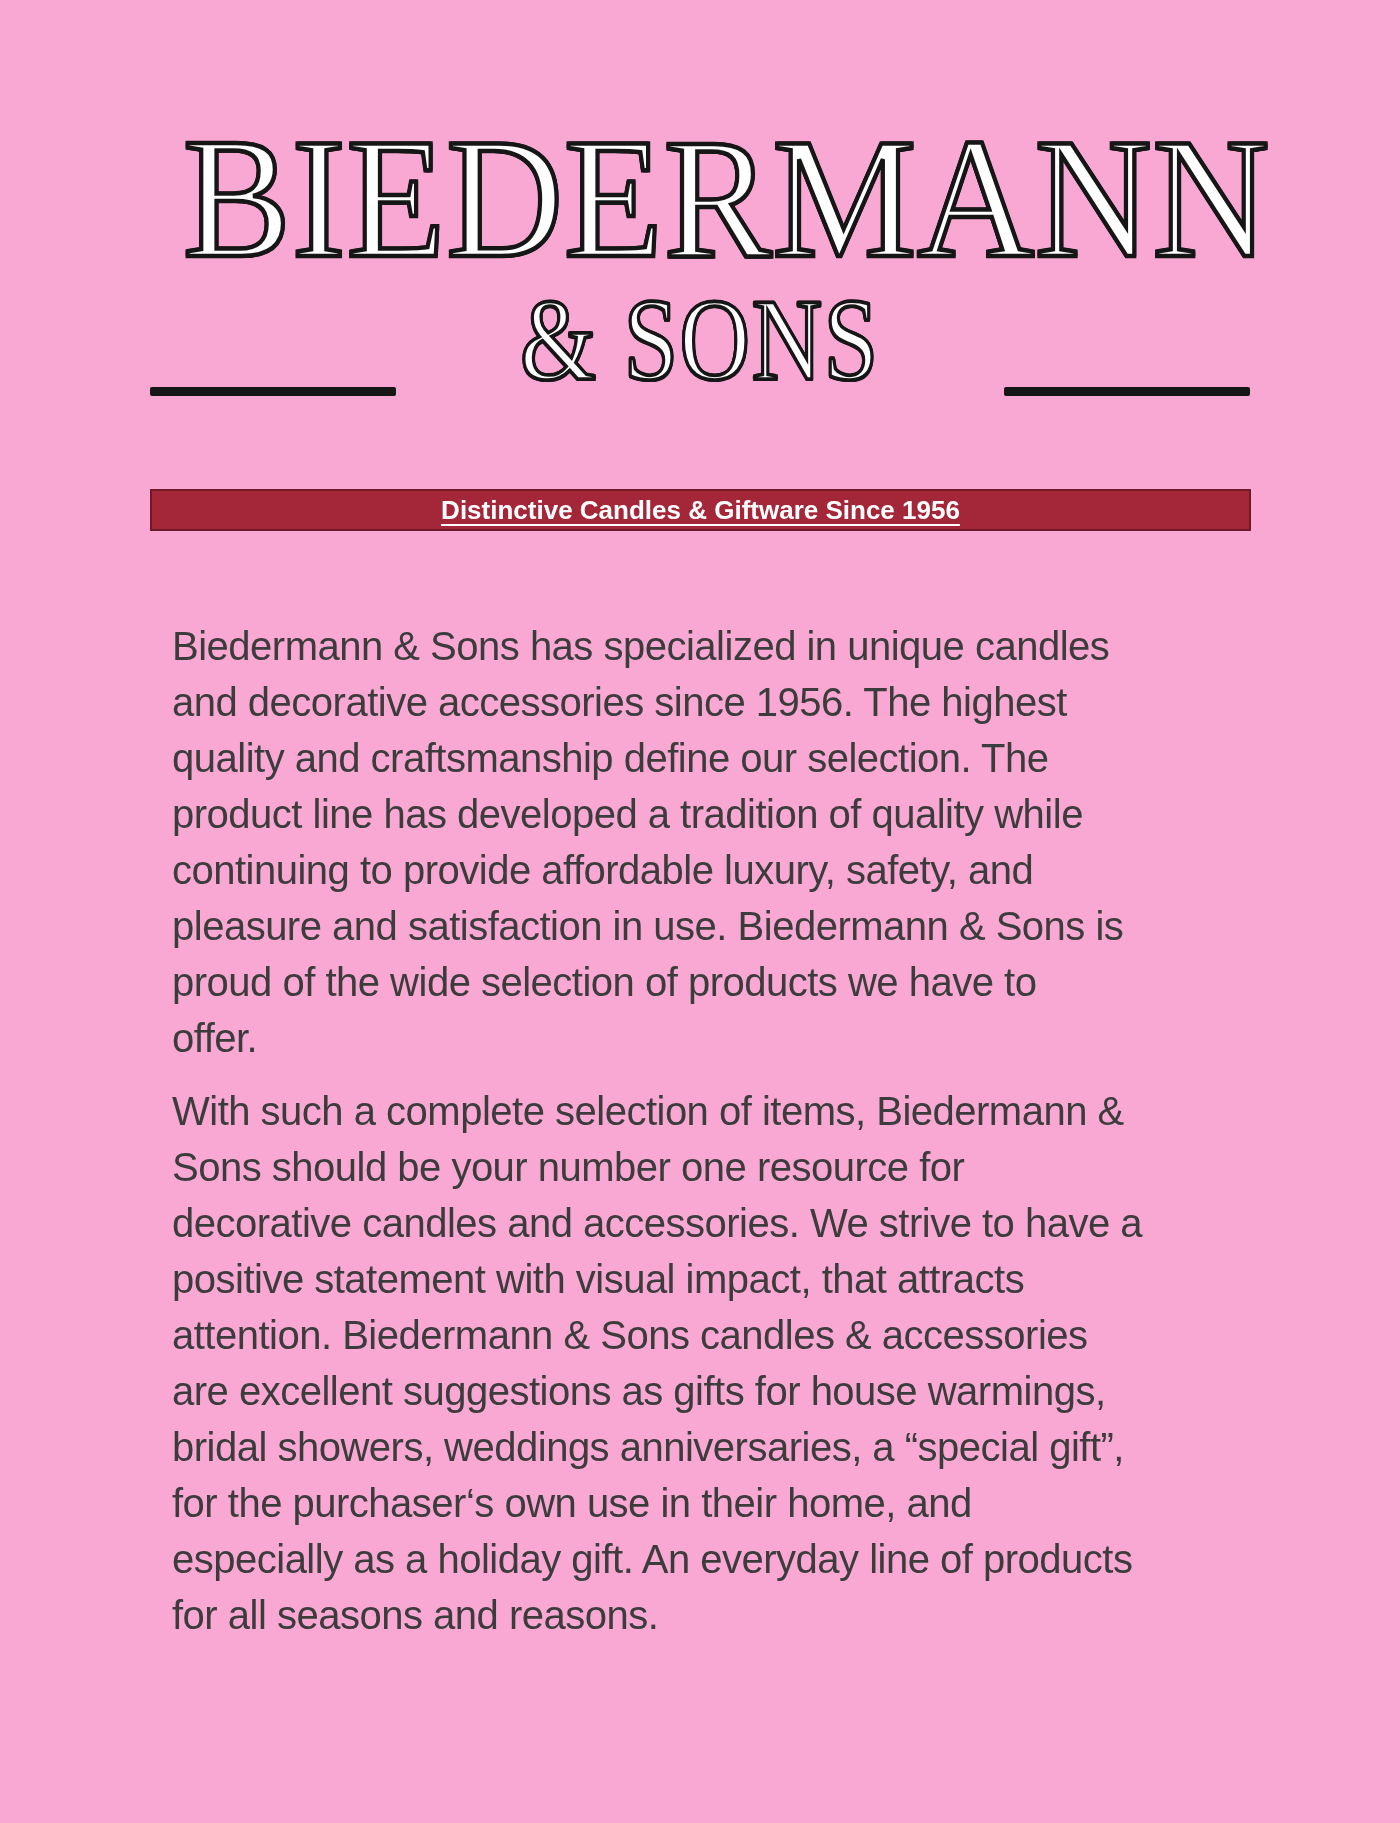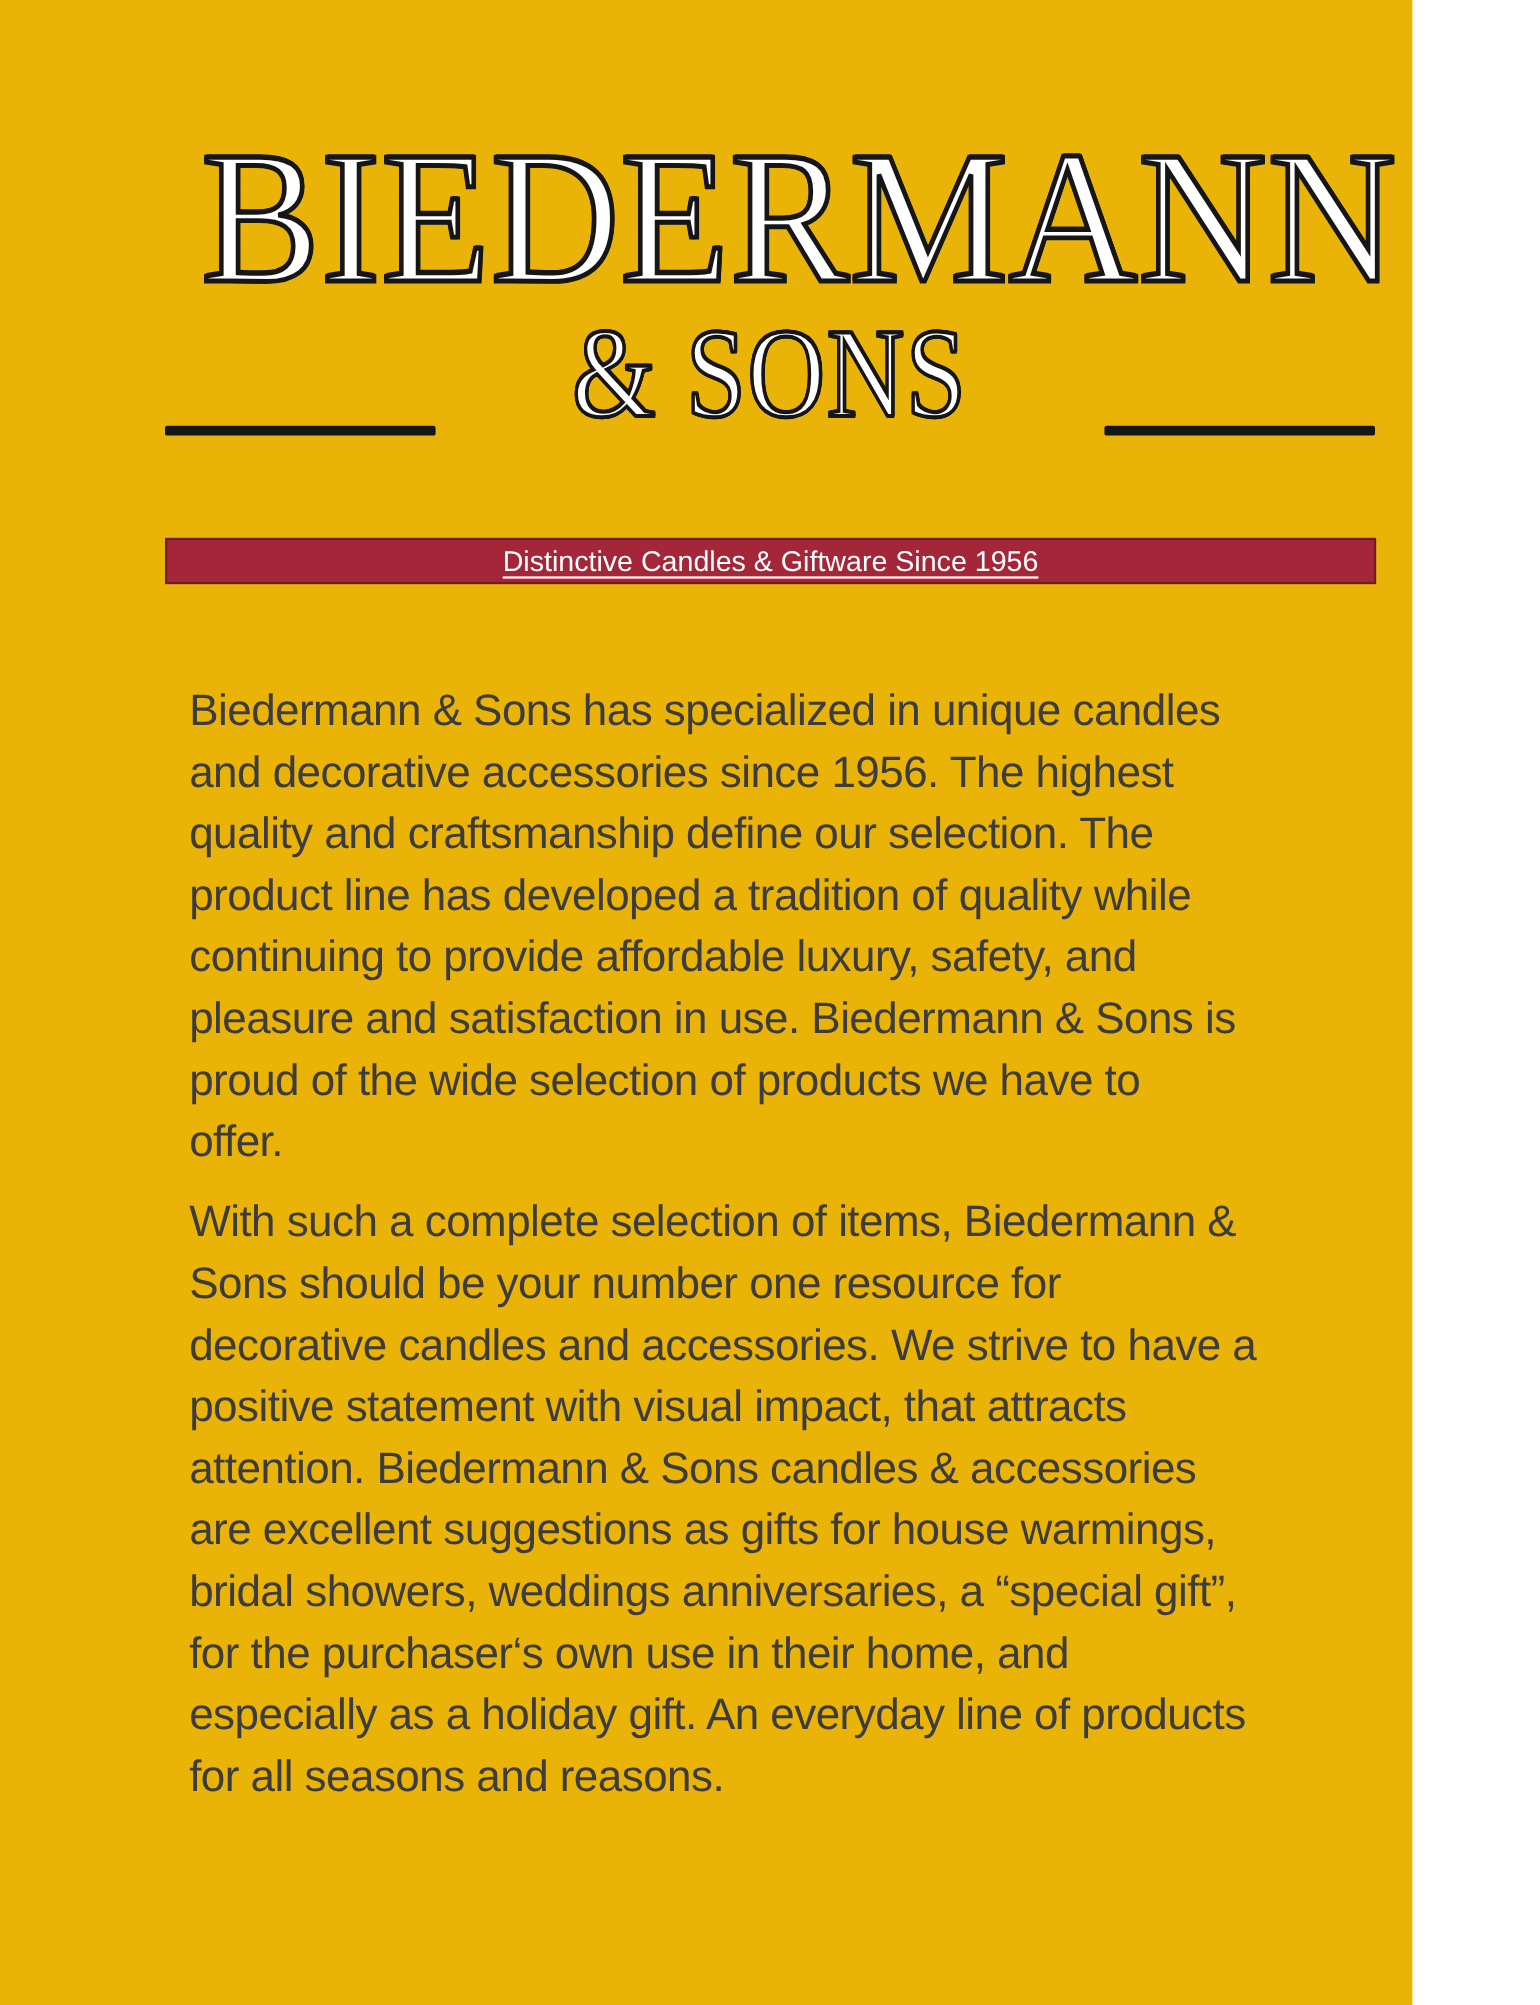--- a/index.html
+++ b/index.html
@@ -1,21 +1,21 @@
 <!DOCTYPE html>
 <html><head>
 <meta charset="utf-8">
 <style>
   * { margin: 0; padding: 0; box-sizing: border-box; }
   html, body { background: #ffffff; }
   .page {
     position: relative;
-    width: 1284px;
+    width: 1400px;
     height: 1823px;
-    background: #eab308;
+    background: #f9a8d4;
     overflow: hidden;
     font-family: "Liberation Sans", "DejaVu Sans", sans-serif;
   }
 
   
   .logo-title {
     position: absolute;
     top: 112px;
     left: 150px;
     width: 1100px;
@@ -80,21 +80,21 @@
     height: 42px;
     background: #a42639;
     border: 2px solid #701a28;
     display: flex;
     align-items: center;
     justify-content: center;
   }
   .banner-text {
     color: #ffffff;
     font-size: 26px;
-    font-weight: normal;
+    font-weight: bold;
     letter-spacing: 0px;
     text-decoration: underline;
     text-decoration-thickness: 2px;
     text-underline-offset: 5px;
     cursor: pointer;
   }
 
   
   .body-copy {
     position: absolute;

